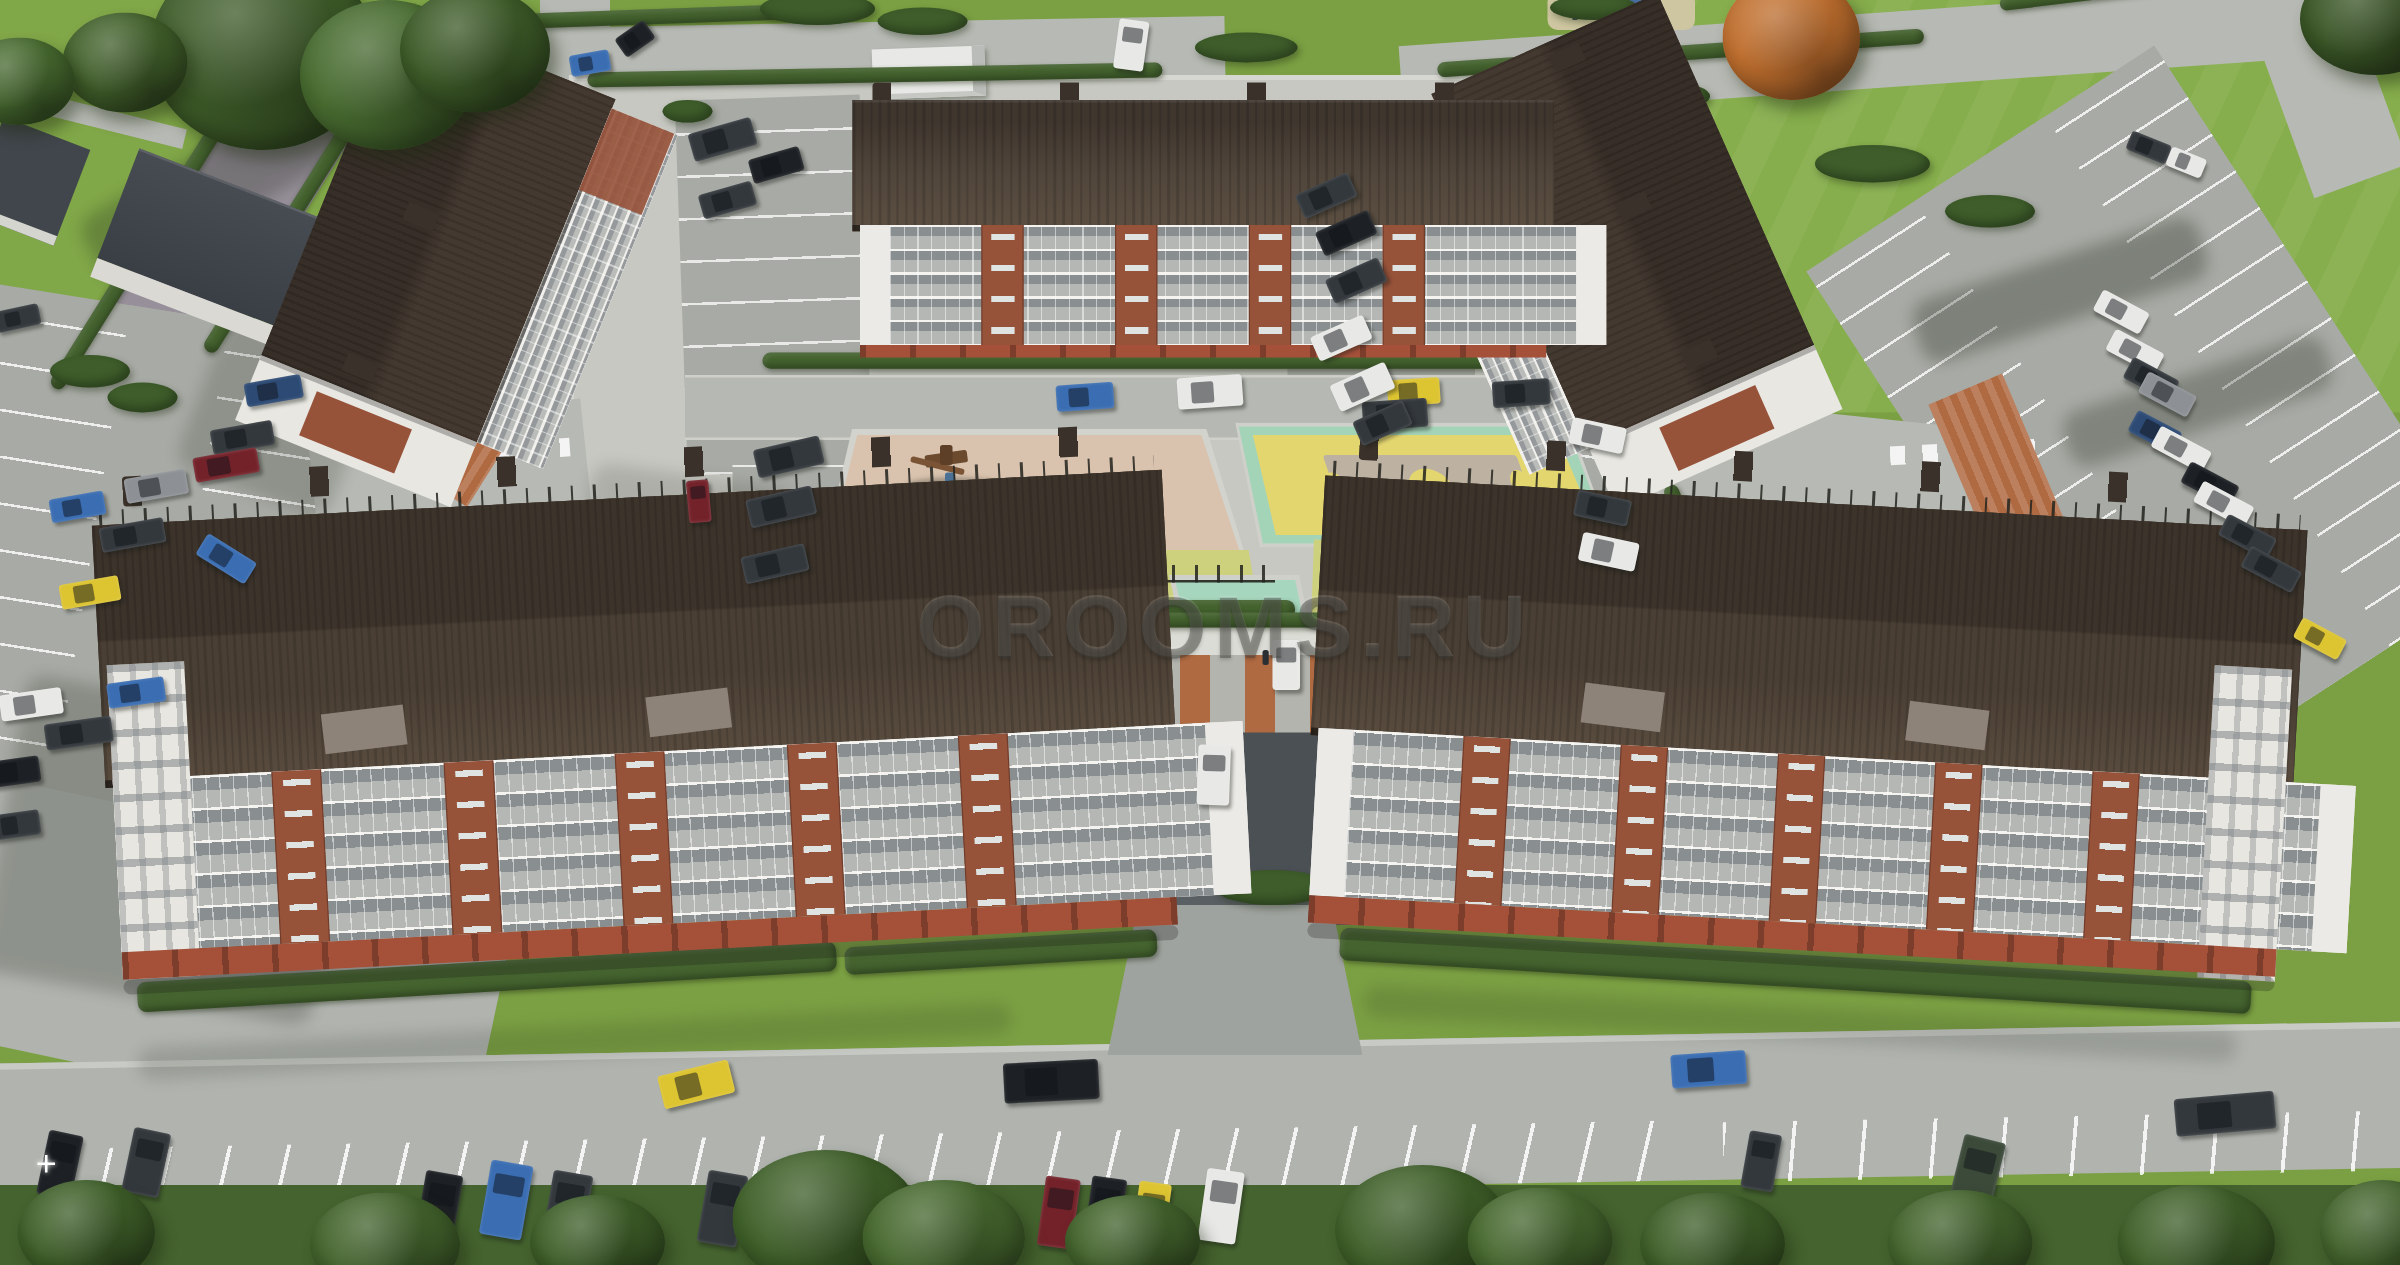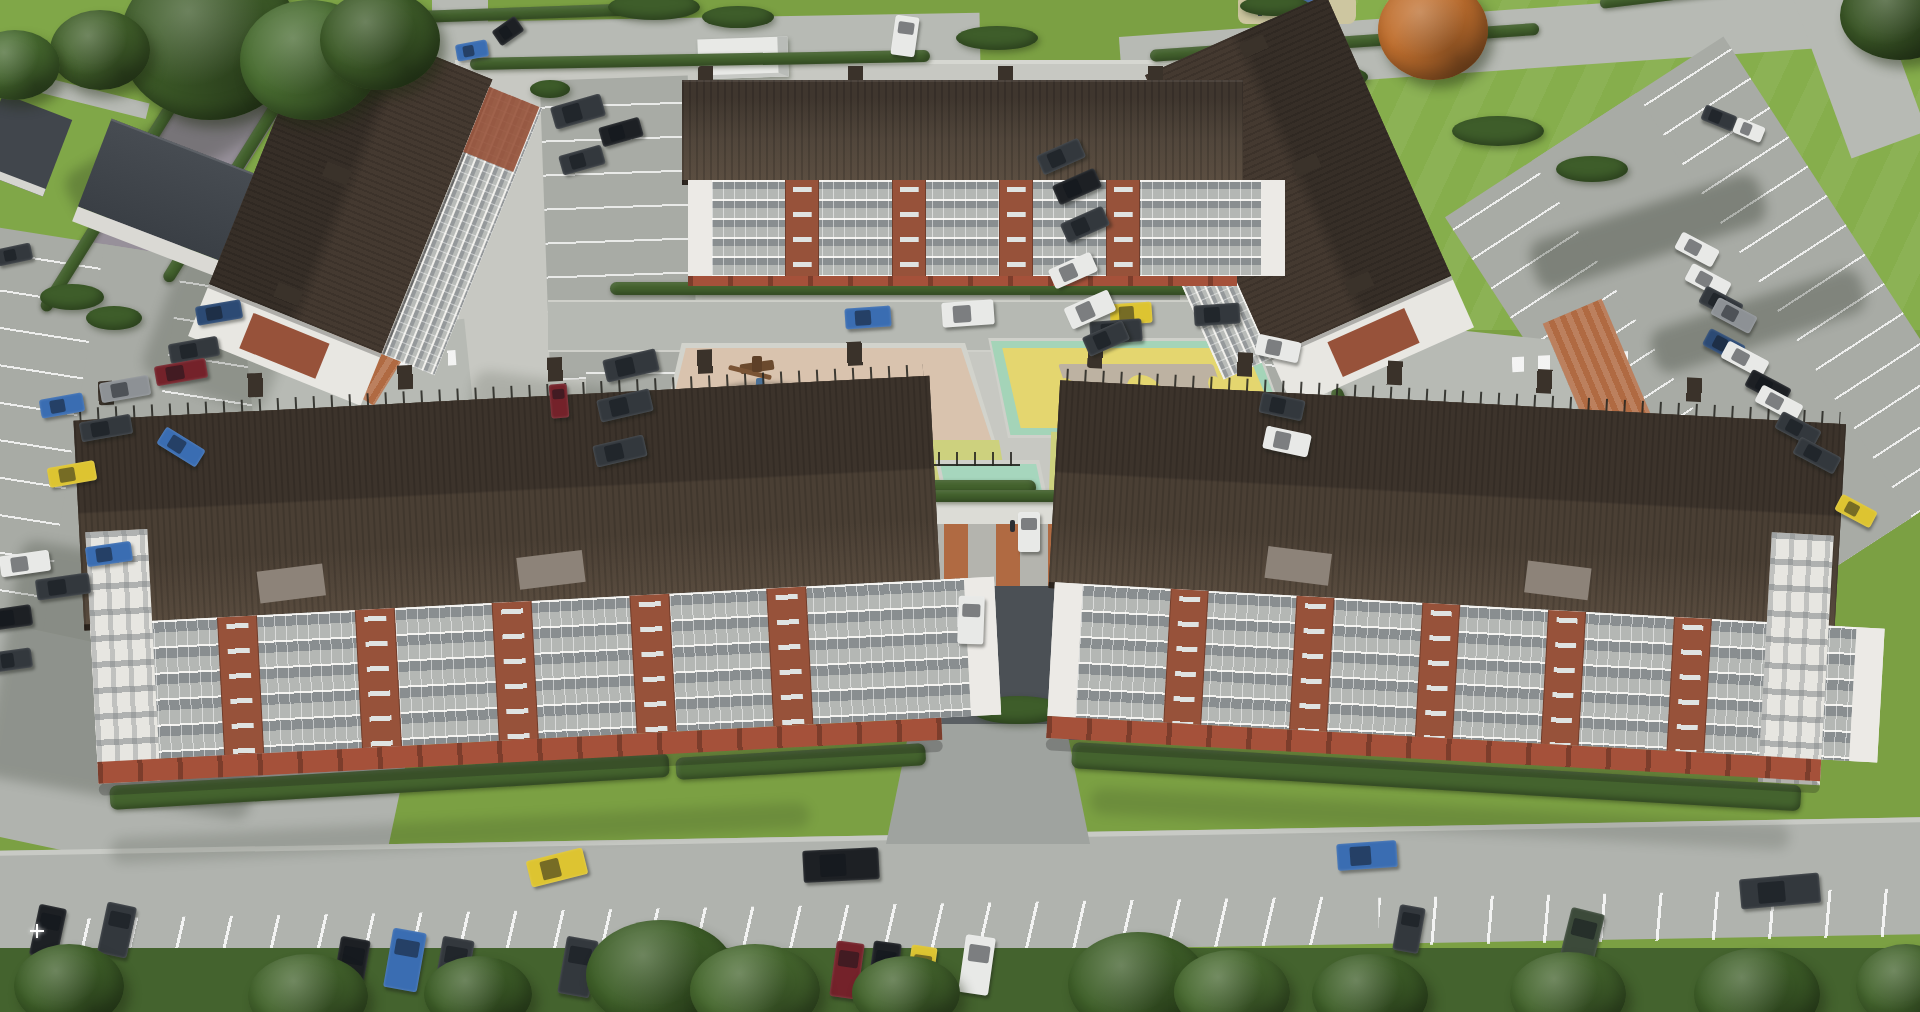--- a/index.html
+++ b/index.html
@@ -538,13 +538,14 @@
       <div class="tree" style="left: 14px; top: 944px; width: 110px; height: 84px; background-color: rgb(63, 96, 41);"></div>
       <div class="tree" style="left: 248px; top: 954px; width: 120px; height: 84px; background-color: rgb(68, 101, 45);"></div>
       <div class="tree" style="left: 424px; top: 956px; width: 108px; height: 76px; background-color: rgb(63, 96, 41);"></div>
       <div class="tree" style="left: 852px; top: 956px; width: 108px; height: 74px; background-color: rgb(68, 101, 45);"></div>
       <div class="tree" style="left: 1312px; top: 954px; width: 116px; height: 82px; background-color: rgb(63, 96, 41);"></div>
       <div class="tree" style="left: 1510px; top: 952px; width: 116px; height: 84px; background-color: rgb(68, 101, 45);"></div>
       <div class="tree" style="left: 1694px; top: 948px; width: 126px; height: 92px; background-color: rgb(63, 96, 41);"></div>
       <div class="tree" style="left: 1856px; top: 944px; width: 100px; height: 84px; background-color: rgb(68, 101, 45);"></div>
     </div>
 
+  <div class="watermark">OROOMS.RU</div>
 </div>
 
 </body></html>

